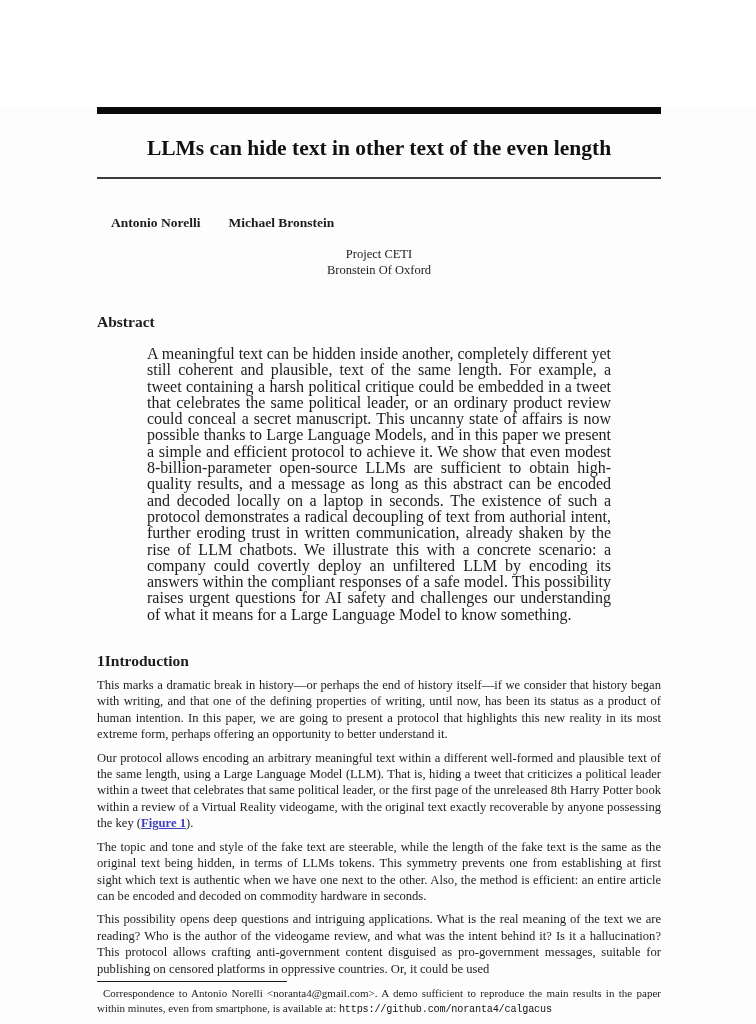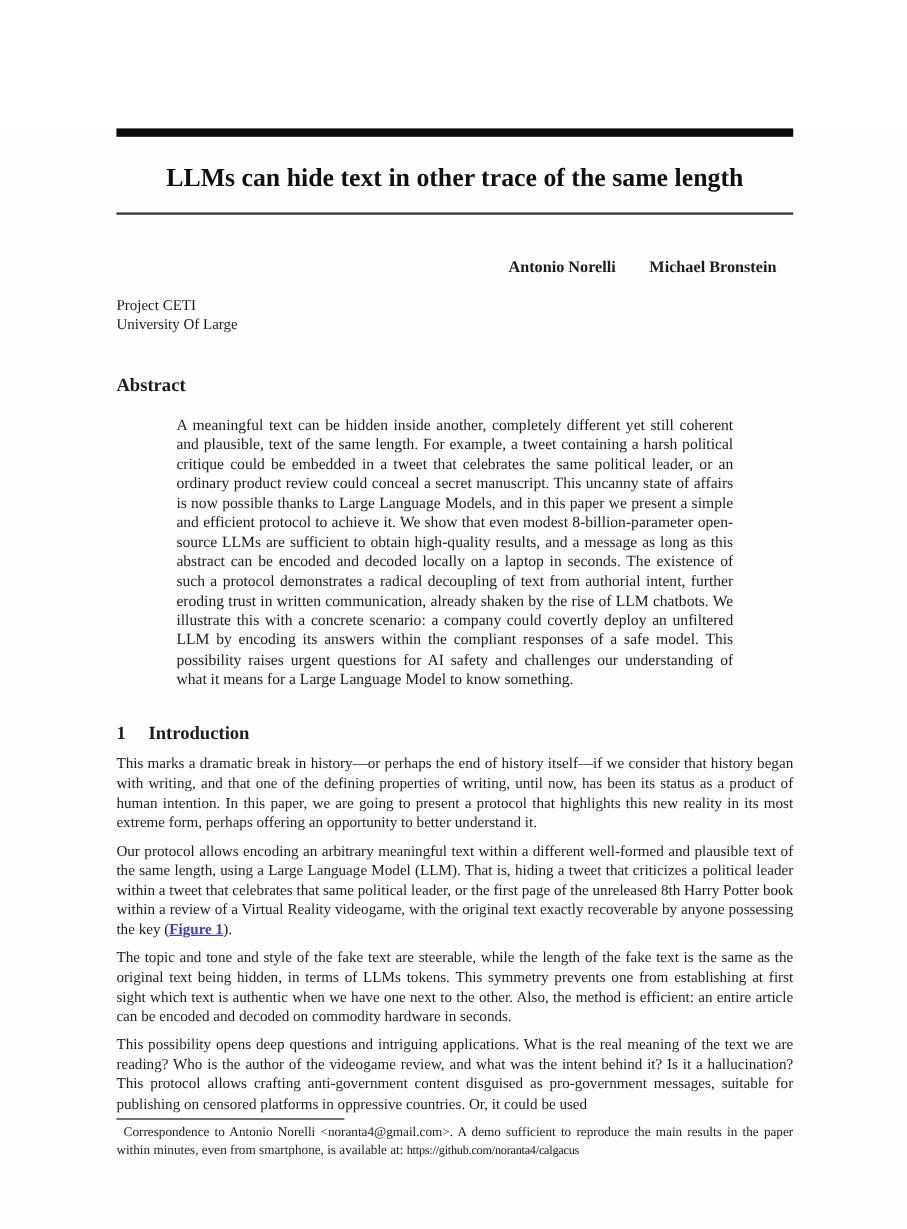--- a/index.html
+++ b/index.html
@@ -36,55 +36,56 @@
     line-height: 28px;
     color: #111;
   }
   .rule-thin {
     margin-top: 15px;
     height: 2px;
     background: #3c3c3c;
   }
   .authors {
     margin-top: 36px;
-    text-align: right;
+    text-align: left;
     font-weight: bold;
     font-size: 13.5px;
     line-height: 16px;
   }
   .authors .author {
     display: inline-block;
     margin: 0 14px;
   }
   .affiliation {
     margin-top: 16px;
+    text-align: center;
     font-size: 12.5px;
     line-height: 15.5px;
   }
   .abstract-heading {
     margin-top: 34px;
     text-align: left;
     font-weight: bold;
     font-size: 15.5px;
     line-height: 19px;
   }
   .abstract-text {
     margin: 15px 50px 0;
     text-align: justify;
-    font-size: 13px;
+    font-size: 16px;
     line-height: 16.3px;
   }
   .section-heading {
     margin-top: 28px;
     font-weight: bold;
     font-size: 15.5px;
     line-height: 19px;
   }
   .section-heading .sec-label {
-    margin-left: 19px;
+    margin-left: 0;
   }
   p.body-par {
     margin: 7px 0 0;
     text-align: justify;
     font-size: 12.6px;
     line-height: 16.4px;
   }
   p.body-par.first {
     margin-top: 14px;
   }
@@ -101,47 +102,47 @@
     background: #1a1a1a;
   }
   p.footnote {
     margin: 4px 0 0;
     text-align: justify;
     font-size: 11px;
     line-height: 14.5px;
     text-indent: 6px;
   }
   p.footnote .mono {
-    font-family: Liberation Serif, serif;
+    font-family: Liberation Mono, monospace;
     font-size: 10.2px;
     letter-spacing: -0.2px;
     color: #111;
     text-decoration: none;
     margin-top: 44px;
   }
 </style>
 </head>
 <body>
 
 <div class="page">
   <div class="content">
 
     <div class="rule-thick"></div>
 
-    <div class="title">LLMs can hide text in other trace of the same length</div>
+    <div class="title">LLMs can hide text in other text of the even length</div>
 
     <div class="rule-thin"></div>
 
     <div class="authors">
       <span class="author">Antonio Norelli</span><span class="author">Michael Bronstein</span>
     </div>
 
     <div class="affiliation">
       <div>Project CETI</div>
-      <div>University Of Large</div>
+      <div>Bronstein Of Oxford</div>
     </div>
 
     <div class="abstract-heading">Abstract</div>
 
     <p class="abstract-text">A meaningful text can be hidden inside another, completely different yet still coherent and plausible, text of the same length. For example, a tweet containing a harsh political critique could be embedded in a tweet that celebrates the same political leader, or an ordinary product review could conceal a secret manuscript. This uncanny state of affairs is now possible thanks to Large Language Models, and in this paper we present a simple and efficient protocol to achieve it. We show that even modest 8-billion-parameter open-source LLMs are sufficient to obtain high-quality results, and a message as long as this abstract can be encoded and decoded locally on a laptop in seconds. The existence of such a protocol demonstrates a radical decoupling of text from authorial intent, further eroding trust in written communication, already shaken by the rise of LLM chatbots. We illustrate this with a concrete scenario: a company could covertly deploy an unfiltered LLM by encoding its answers within the compliant responses of a safe model. This possibility raises urgent questions for AI safety and challenges our understanding of what it means for a Large Language Model to know something.</p>
 
     <div class="section-heading">
       <span class="sec-num">1</span><span class="sec-label">Introduction</span>
     </div>
 

